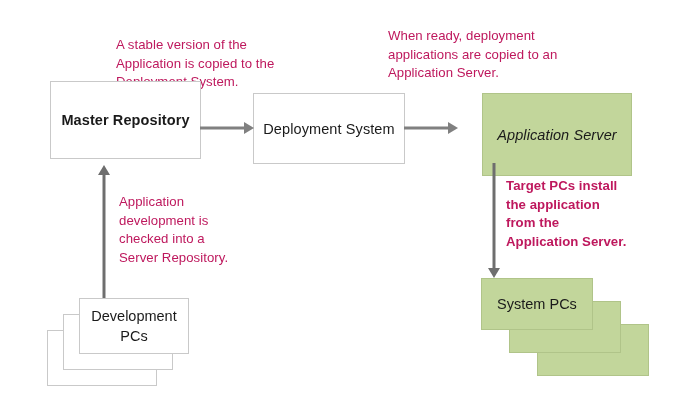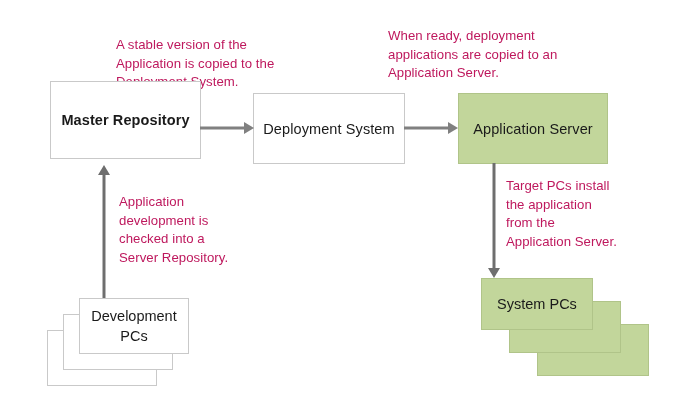--- a/index.html
+++ b/index.html
@@ -103,41 +103,41 @@
   <div class="node node-plain" style="left:50px; top:81px; width:151px; height:78px;font-weight:bold;">
     <span>Master
 Repository</span>
   </div>
 
   <div class="node node-plain" style="left:253px; top:93px; width:152px; height:71px;">
     <span>Deployment
 System</span>
   </div>
 
-  <div class="node node-green" style="left:458px; top:93px; width:150px; height:71px;">
+  <div class="node node-green" style="left:482px; top:93px; width:150px; height:83px;font-style:italic;">
     <span>Application
 Server</span>
   </div>
 
   <svg class="connector" style="left:200px; top:120px; width:56px; height:16px;" viewBox="0 0 56 16">
     <line x1="0" y1="8" x2="44" y2="8"></line>
     <polygon points="44,2 54,8 44,14"></polygon>
   </svg>
 
   <svg class="connector" style="left:404px; top:120px; width:56px; height:16px;" viewBox="0 0 56 16">
     <line x1="0" y1="8" x2="44" y2="8"></line>
     <polygon points="44,2 54,8 44,14"></polygon>
   </svg>
 
   <div class="caption" style="left:119px; top:193px; width:160px;">Application
 development is
 checked into a
 Server Repository.</div>
 
-  <div class="caption" style="left:506px; top:177px; width:160px;">Target PCs install
+  <div class="caption" style="left:506px; top:177px; width:160px;font-weight:bold;">Target PCs install
 the application
 from the
 Application Server.</div>
 
   <svg class="connector connector-dark" style="left:96px; top:163px; width:16px; height:142px;" viewBox="0 0 16 142">
     <line x1="8" y1="142" x2="8" y2="12"></line>
     <polygon points="2,12 8,2 14,12"></polygon>
   </svg>
 
   <svg class="connector connector-dark" style="left:486px; top:163px; width:16px; height:117px;" viewBox="0 0 16 117">

